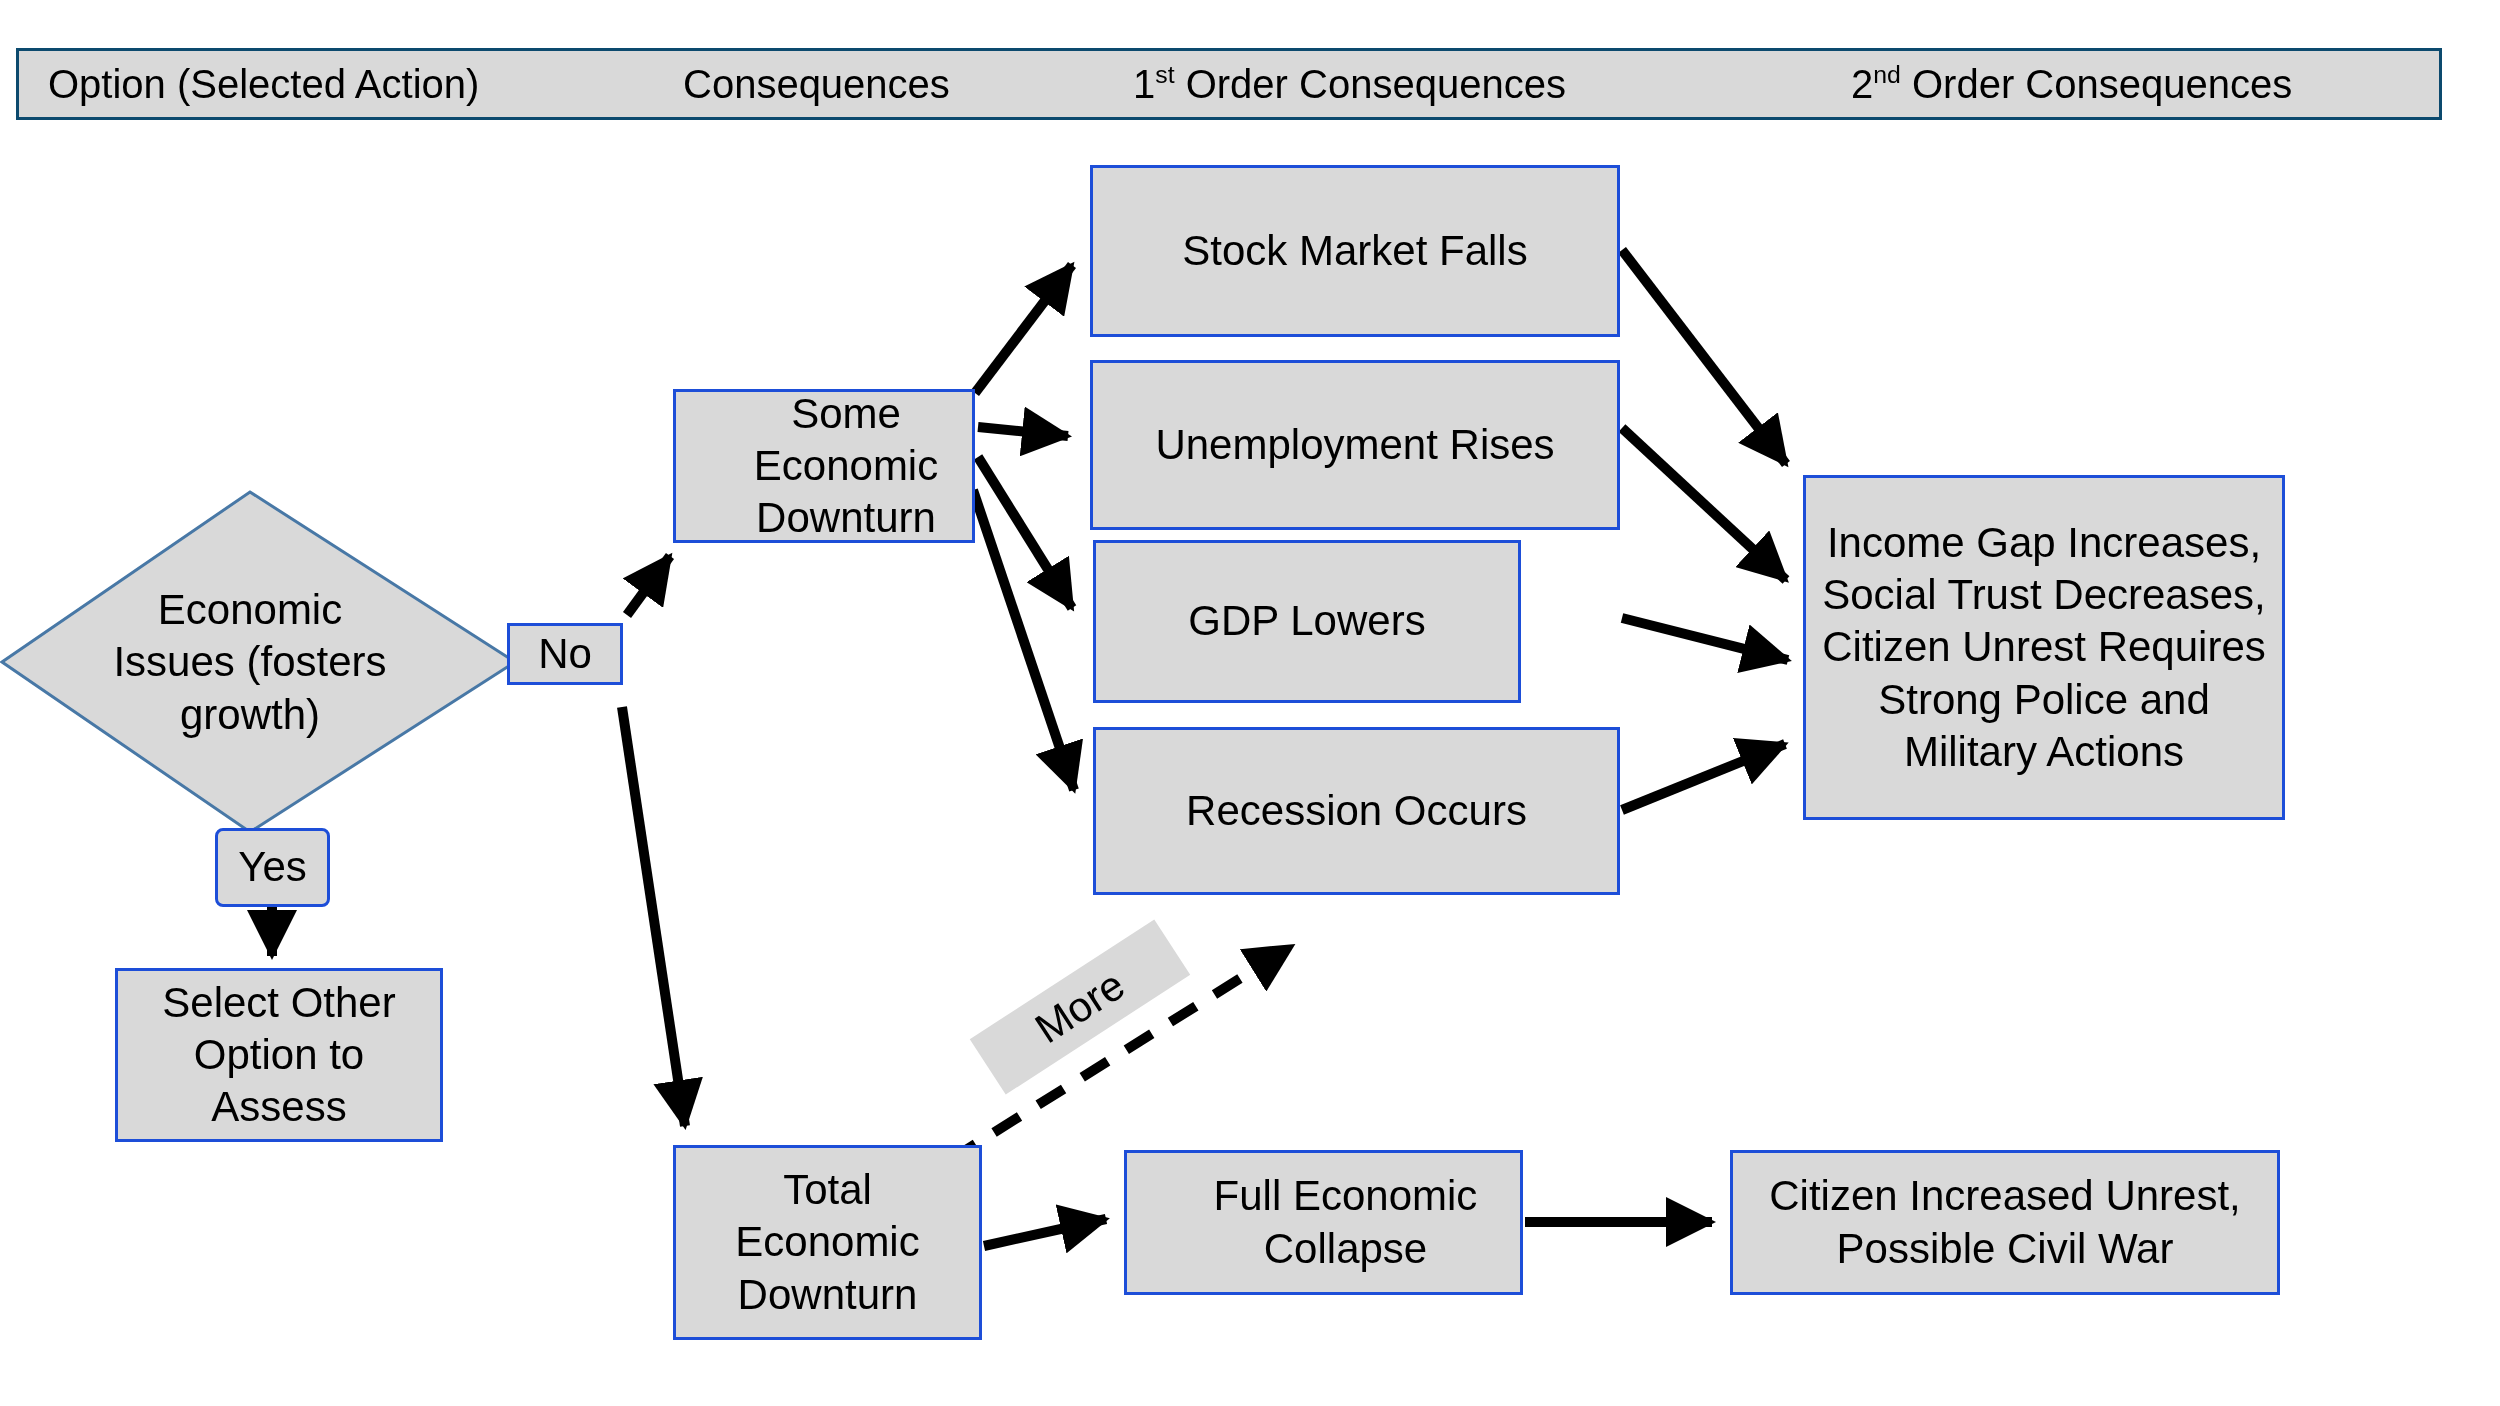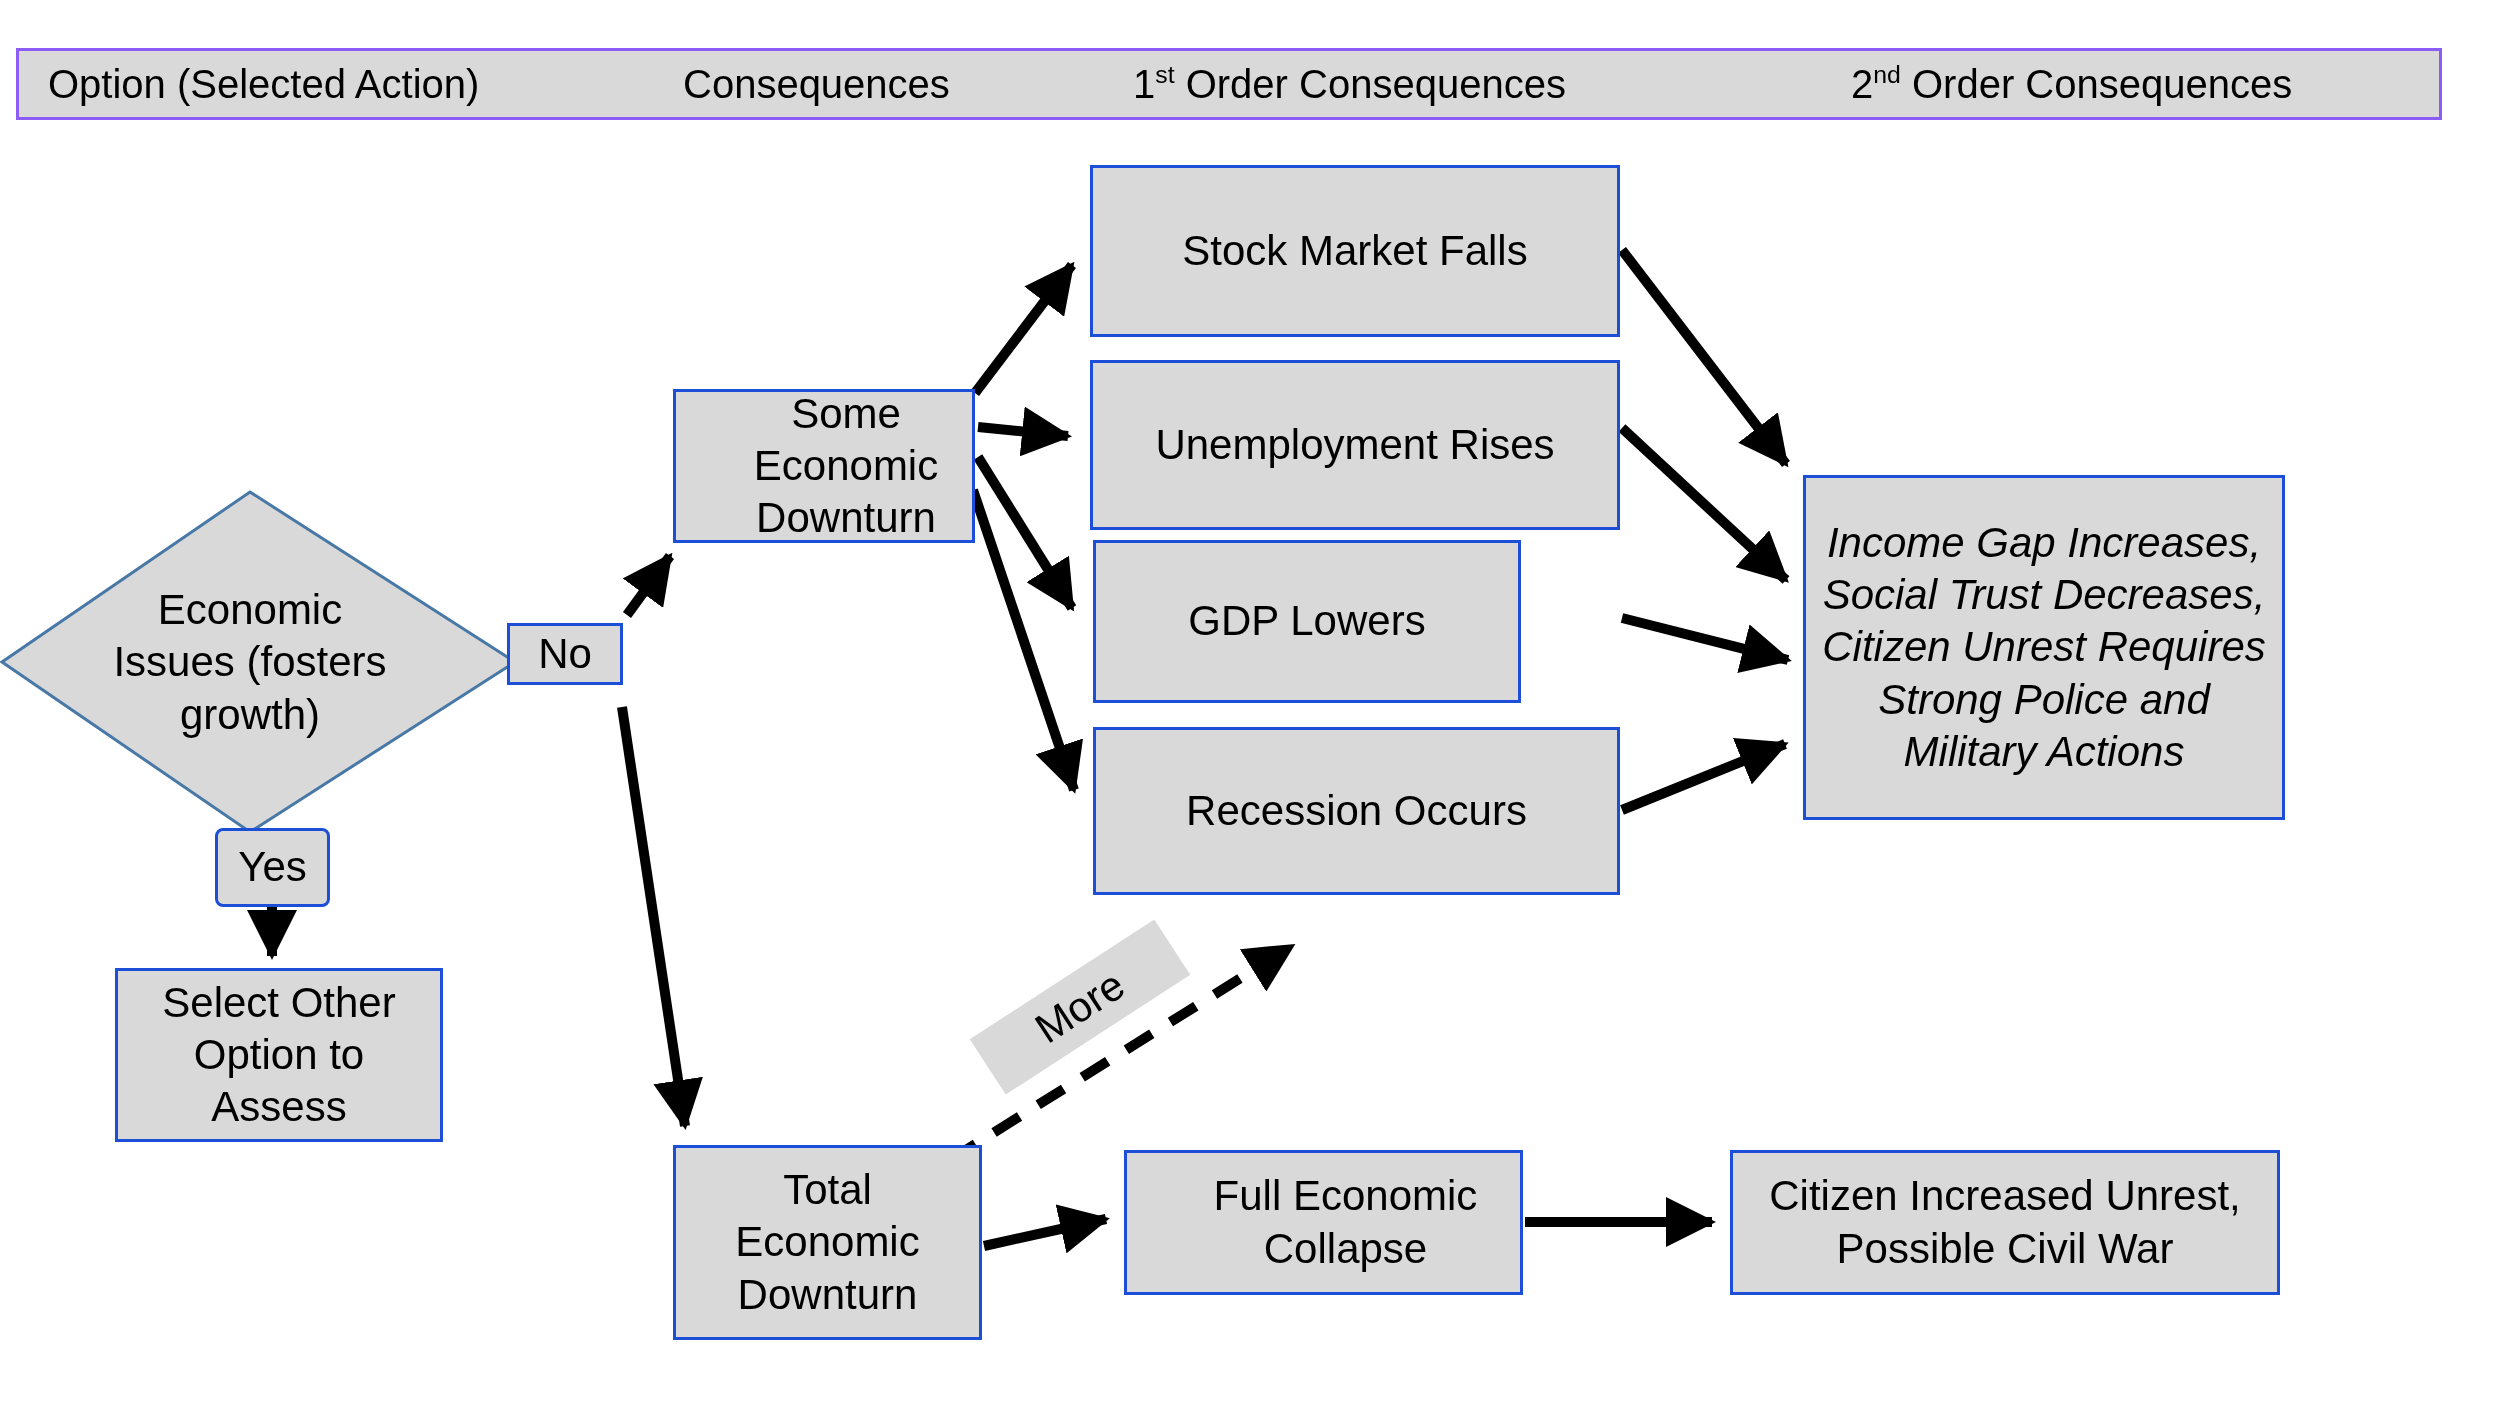--- a/index.html
+++ b/index.html
@@ -20,21 +20,21 @@
     background:#d9d9d9;
     border:3px solid #1d4ed8;
     display:flex;align-items:center;justify-content:center;
     text-align:center;
     font-size:42px;line-height:1.24;
     z-index:2;
     box-sizing:border-box;
   }
   .header-bar{
     position:absolute;left:16px;top:48px;width:2426px;height:72px;
-    background:#d9d9d9;border:3px solid #8b5cf6;
+    background:#d9d9d9;border:3px solid #0c4a6e;
     box-sizing:border-box;
     z-index:2;
     font-size:40px;
   }
   .header-bar .col{
     position:absolute;top:50%;transform:translateY(-50%);
     white-space:nowrap;
   }
   sup{font-size:0.62em;}
   .diamond-text{
@@ -54,21 +54,21 @@
   }
   
   .n-no{left:507px;top:623px;width:116px;height:62px;}
   .n-yes{left:215px;top:828px;width:115px;height:79px;border-radius:8px;}
   .n-select{left:115px;top:968px;width:328px;height:174px;}
   .n-some{left:673px;top:389px;width:302px;height:154px;padding-left:44px;}
   .n-stock{left:1090px;top:165px;width:530px;height:172px;}
   .n-unemp{left:1090px;top:360px;width:530px;height:170px;}
   .n-gdp{left:1093px;top:540px;width:428px;height:163px;}
   .n-recession{left:1093px;top:727px;width:527px;height:168px;}
-  .n-income{left:1803px;top:475px;width:482px;height:345px;padding:0 6px;font-style:italic;}
+  .n-income{left:1803px;top:475px;width:482px;height:345px;padding:0 6px;}
   .n-total{left:673px;top:1145px;width:309px;height:195px;}
   .n-full{left:1124px;top:1150px;width:399px;height:145px;padding-left:44px;}
   .n-civil{left:1730px;top:1150px;width:550px;height:145px;}
 </style>
 </head>
 <body>
 
 <div class="canvas">
 
   <div class="header-bar">

